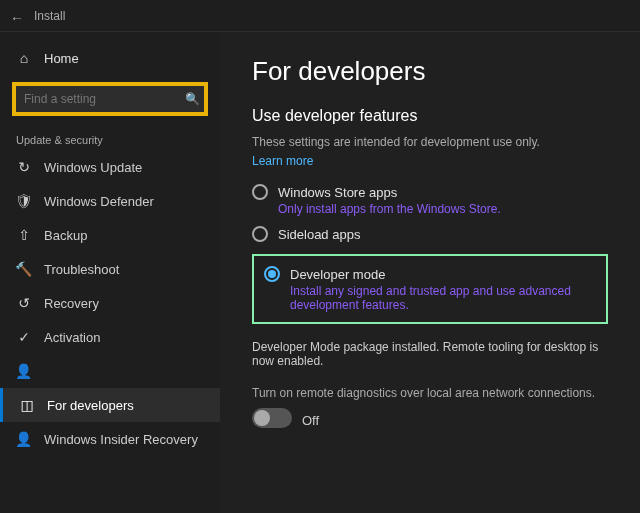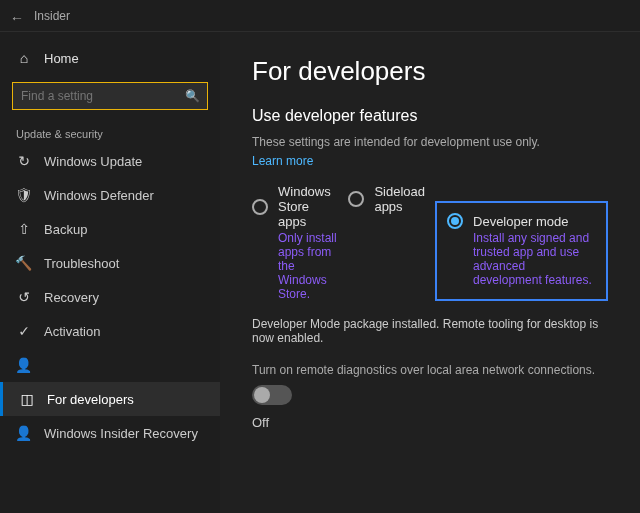--- a/index.html
+++ b/index.html
@@ -63,21 +63,21 @@
       color: #e0e0e0;
     }
 
     .search-box {
       margin: 6px 12px 12px 12px;
       position: relative;
     }
     .search-box input {
       width: 100%;
       background: #2d2d2d;
-      border: 1px solid #eab308;
+      border: 4px solid #eab308;
       color: #ccc;
       padding: 6px 30px 6px 8px;
       font-size: 12px;
       outline: none;
     }
     .search-box .search-icon-inner {
       position: absolute;
       right: 8px;
       top: 50%;
       transform: translateY(-50%);
@@ -147,21 +147,21 @@
     .learn-more {
       color: #4db8ff;
       font-size: 12px;
       cursor: pointer;
       margin-bottom: 16px;
       display: inline-block;
     }
 
     .radio-group {
       display: flex;
-      flex-direction: row;
+      flex-direction: column;
       gap: 10px;
       margin-bottom: 16px;
     }
 
     .radio-option {
       display: flex;
       flex-direction: column;
     }
 
     .radio-row {
@@ -199,37 +199,36 @@
     }
 
     .radio-desc {
       color: #8b5cf6;
       font-size: 12px;
       margin-left: 26px;
       margin-top: 2px;
     }
 
     .developer-mode-box {
-      border: 2px solid #3b82f6;
+      border: 2px solid #86efac;
       padding: 10px;
-      margin-top: 17px;
+      margin-top: 2px;
     }
 
     .status-text {
       color: #ccc;
       font-size: 12px;
       margin: 10px 0 18px 0;
     }
 
     .toggle-row {
       display: flex;
-      align-items: flex-start;
+      align-items: flex-end;
       gap: 10px;
       margin-top: 8px;
-      flex-direction: column;
     }
 
     .toggle {
       width: 40px;
       height: 20px;
       background: #555;
       border-radius: 10px;
       position: relative;
       cursor: pointer;
       flex-shrink: 0;
@@ -248,21 +247,21 @@
     .toggle-label {
       color: #ccc;
       font-size: 13px;
     }
   </style>
 </head>
 <body>
 
 <div class="titlebar">
   <span class="titlebar-back">←</span>
-  <span class="titlebar-title">Insider</span>
+  <span class="titlebar-title">Install</span>
 </div>
 
 <div class="main-layout">
 
   <div class="sidebar">
     <div class="sidebar-home">
       <span class="sidebar-icon">⌂</span>
       <span>Home</span>
     </div>
 

